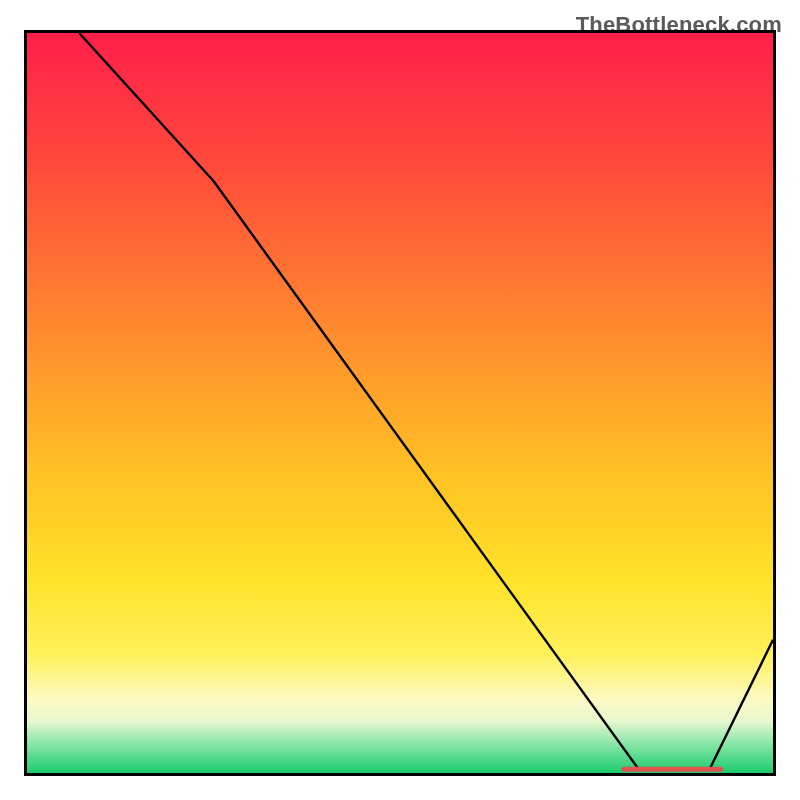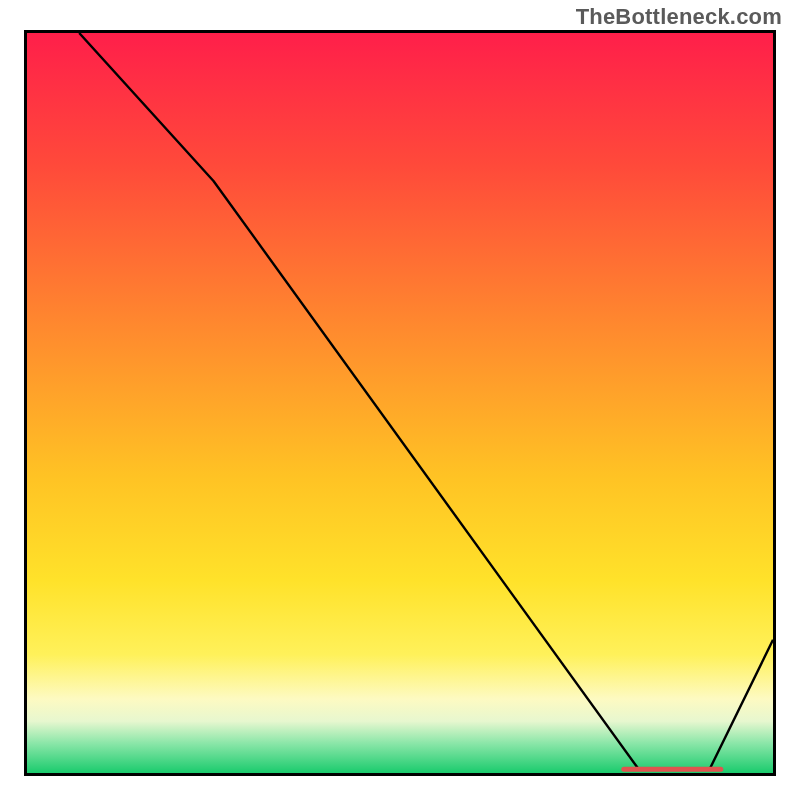--- a/index.html
+++ b/index.html
@@ -10,21 +10,21 @@
     background: #ffffff;
     font-family: Arial, Helvetica, sans-serif;
   }
   .frame {
     position: relative;
     width: 800px;
     height: 800px;
   }
   .watermark {
     position: absolute;
-    top: 4px;
+    top: 12px;
     right: 18px;
     font-size: 22px;
     font-weight: bold;
     color: #5a5a5a;
     letter-spacing: 0.2px;
   }
   .plot {
     position: absolute;
     left: 24px;
     top: 30px;

